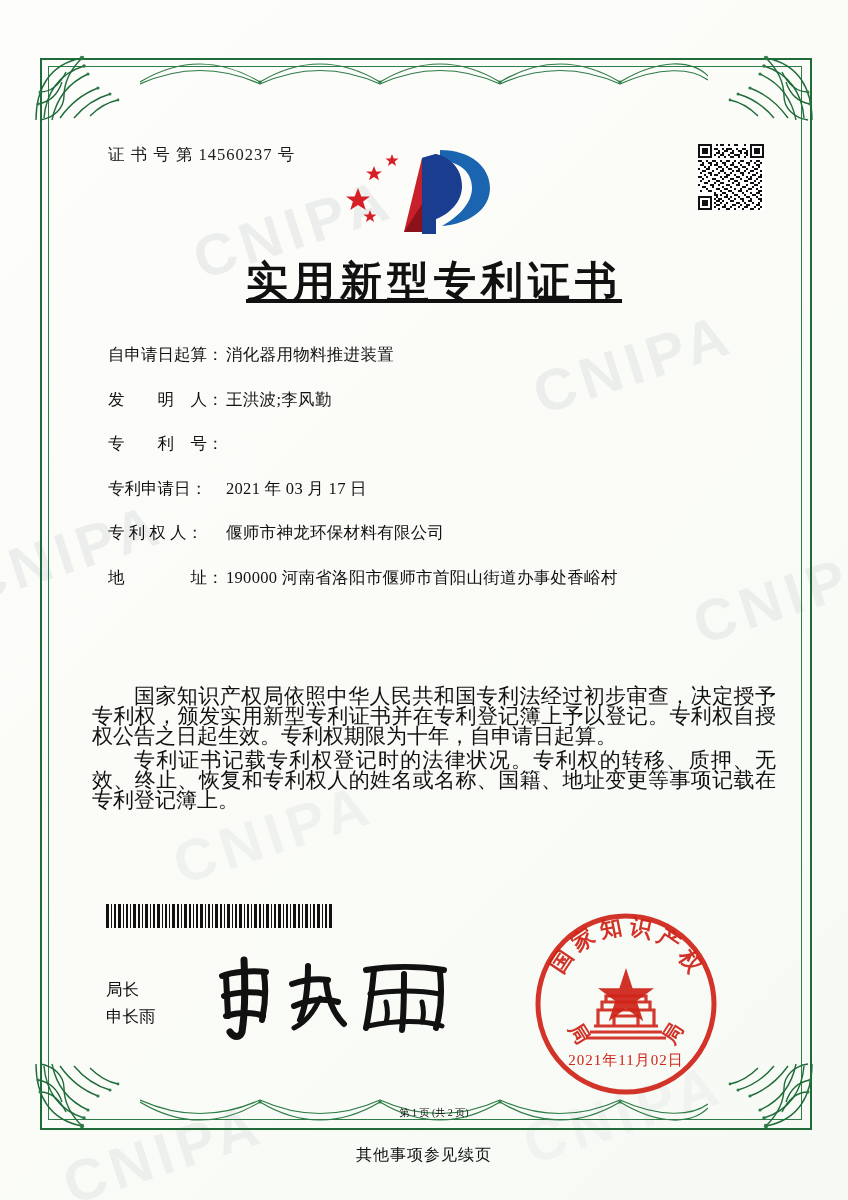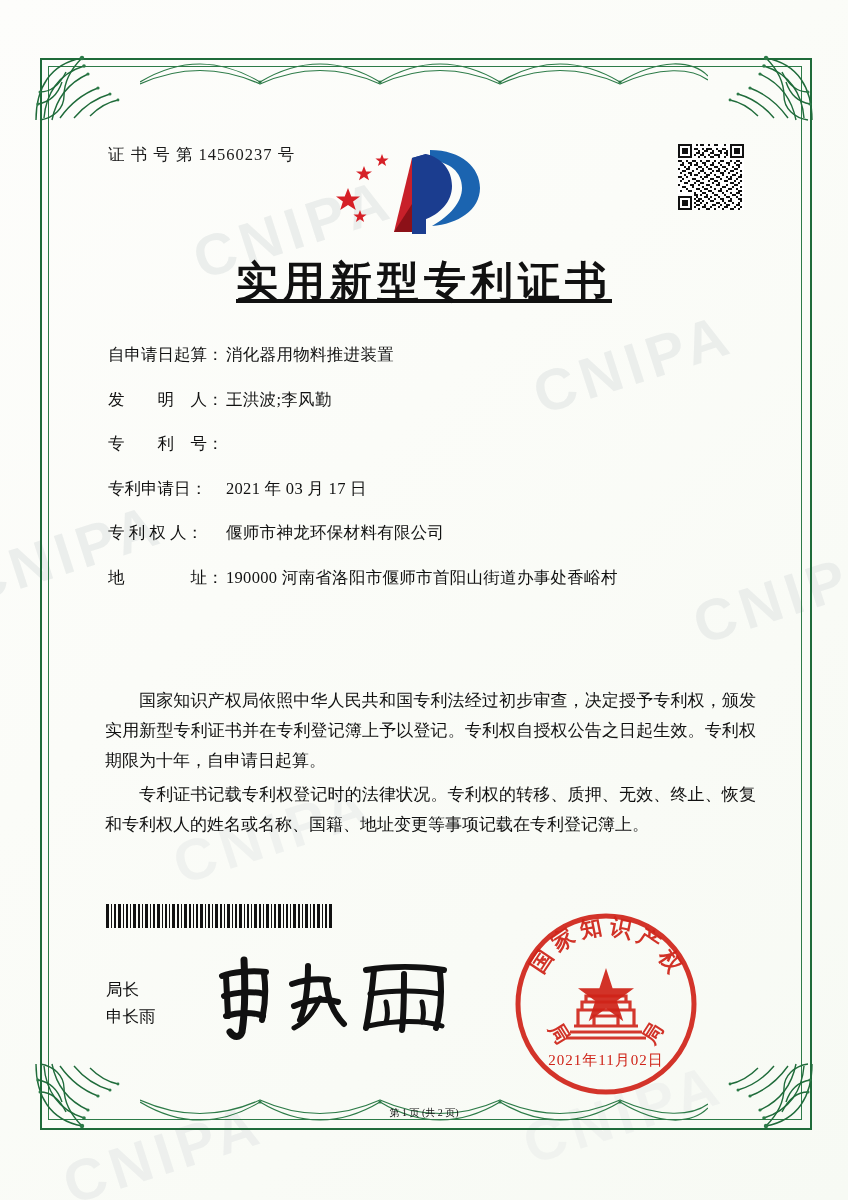--- a/index.html
+++ b/index.html
@@ -82,20 +82,21 @@
   .edge-bottom { bottom: 68px; transform: scaleY(-1); }
 
   
   .content {
     position: absolute;
     left: 48px;
     top: 66px;
     width: 752px;
     height: 1052px;
     z-index: 4;
+    padding-left: 20px;
   }
 
   .cert-no {
     position: absolute;
     left: 60px;
     top: 78px;
     font-size: 16.5px;
     color: #1a1a1a;
     letter-spacing: 1px;
     font-family: "Liberation Serif", serif;
@@ -162,25 +163,25 @@
   .frow.dual .flabel2 {
     flex: 0 0 auto;
     white-space: nowrap;
     margin-right: 2px;
   }
   .frow.dual .fvalue2 { flex: 1; }
 
   
   .paras {
     position: absolute;
-    left: 57px;
+    left: 44px;
     right: 44px;
     top: 620px;
-    font-size: 17px;
-    line-height: 30px;
+    font-size: 21px;
+    line-height: 20px;
     color: #111;
     text-align: justify;
   }
   .paras p {
     margin: 0 0 4px 0;
     text-indent: 2em;
   }
 
   
   .barcode {
@@ -810,14 +811,15 @@
         <text font-family="'Liberation Serif', serif" font-size="20" font-weight="bold" fill="#cf2318" opacity="0.93">
           <textPath href="#sealArcBot" startOffset="50%" text-anchor="middle">局 　 　 　 　 局</textPath>
         </text>
       </svg>
     </div>
     <div class="seal-date">2021年11月02日</div>
 
     <div class="page-num">第 1 页 (共 2 页)</div>
   </div>
 
+  <div class="footnote">其他事项参见续页</div>
 
 </div>
 
 </body></html>

